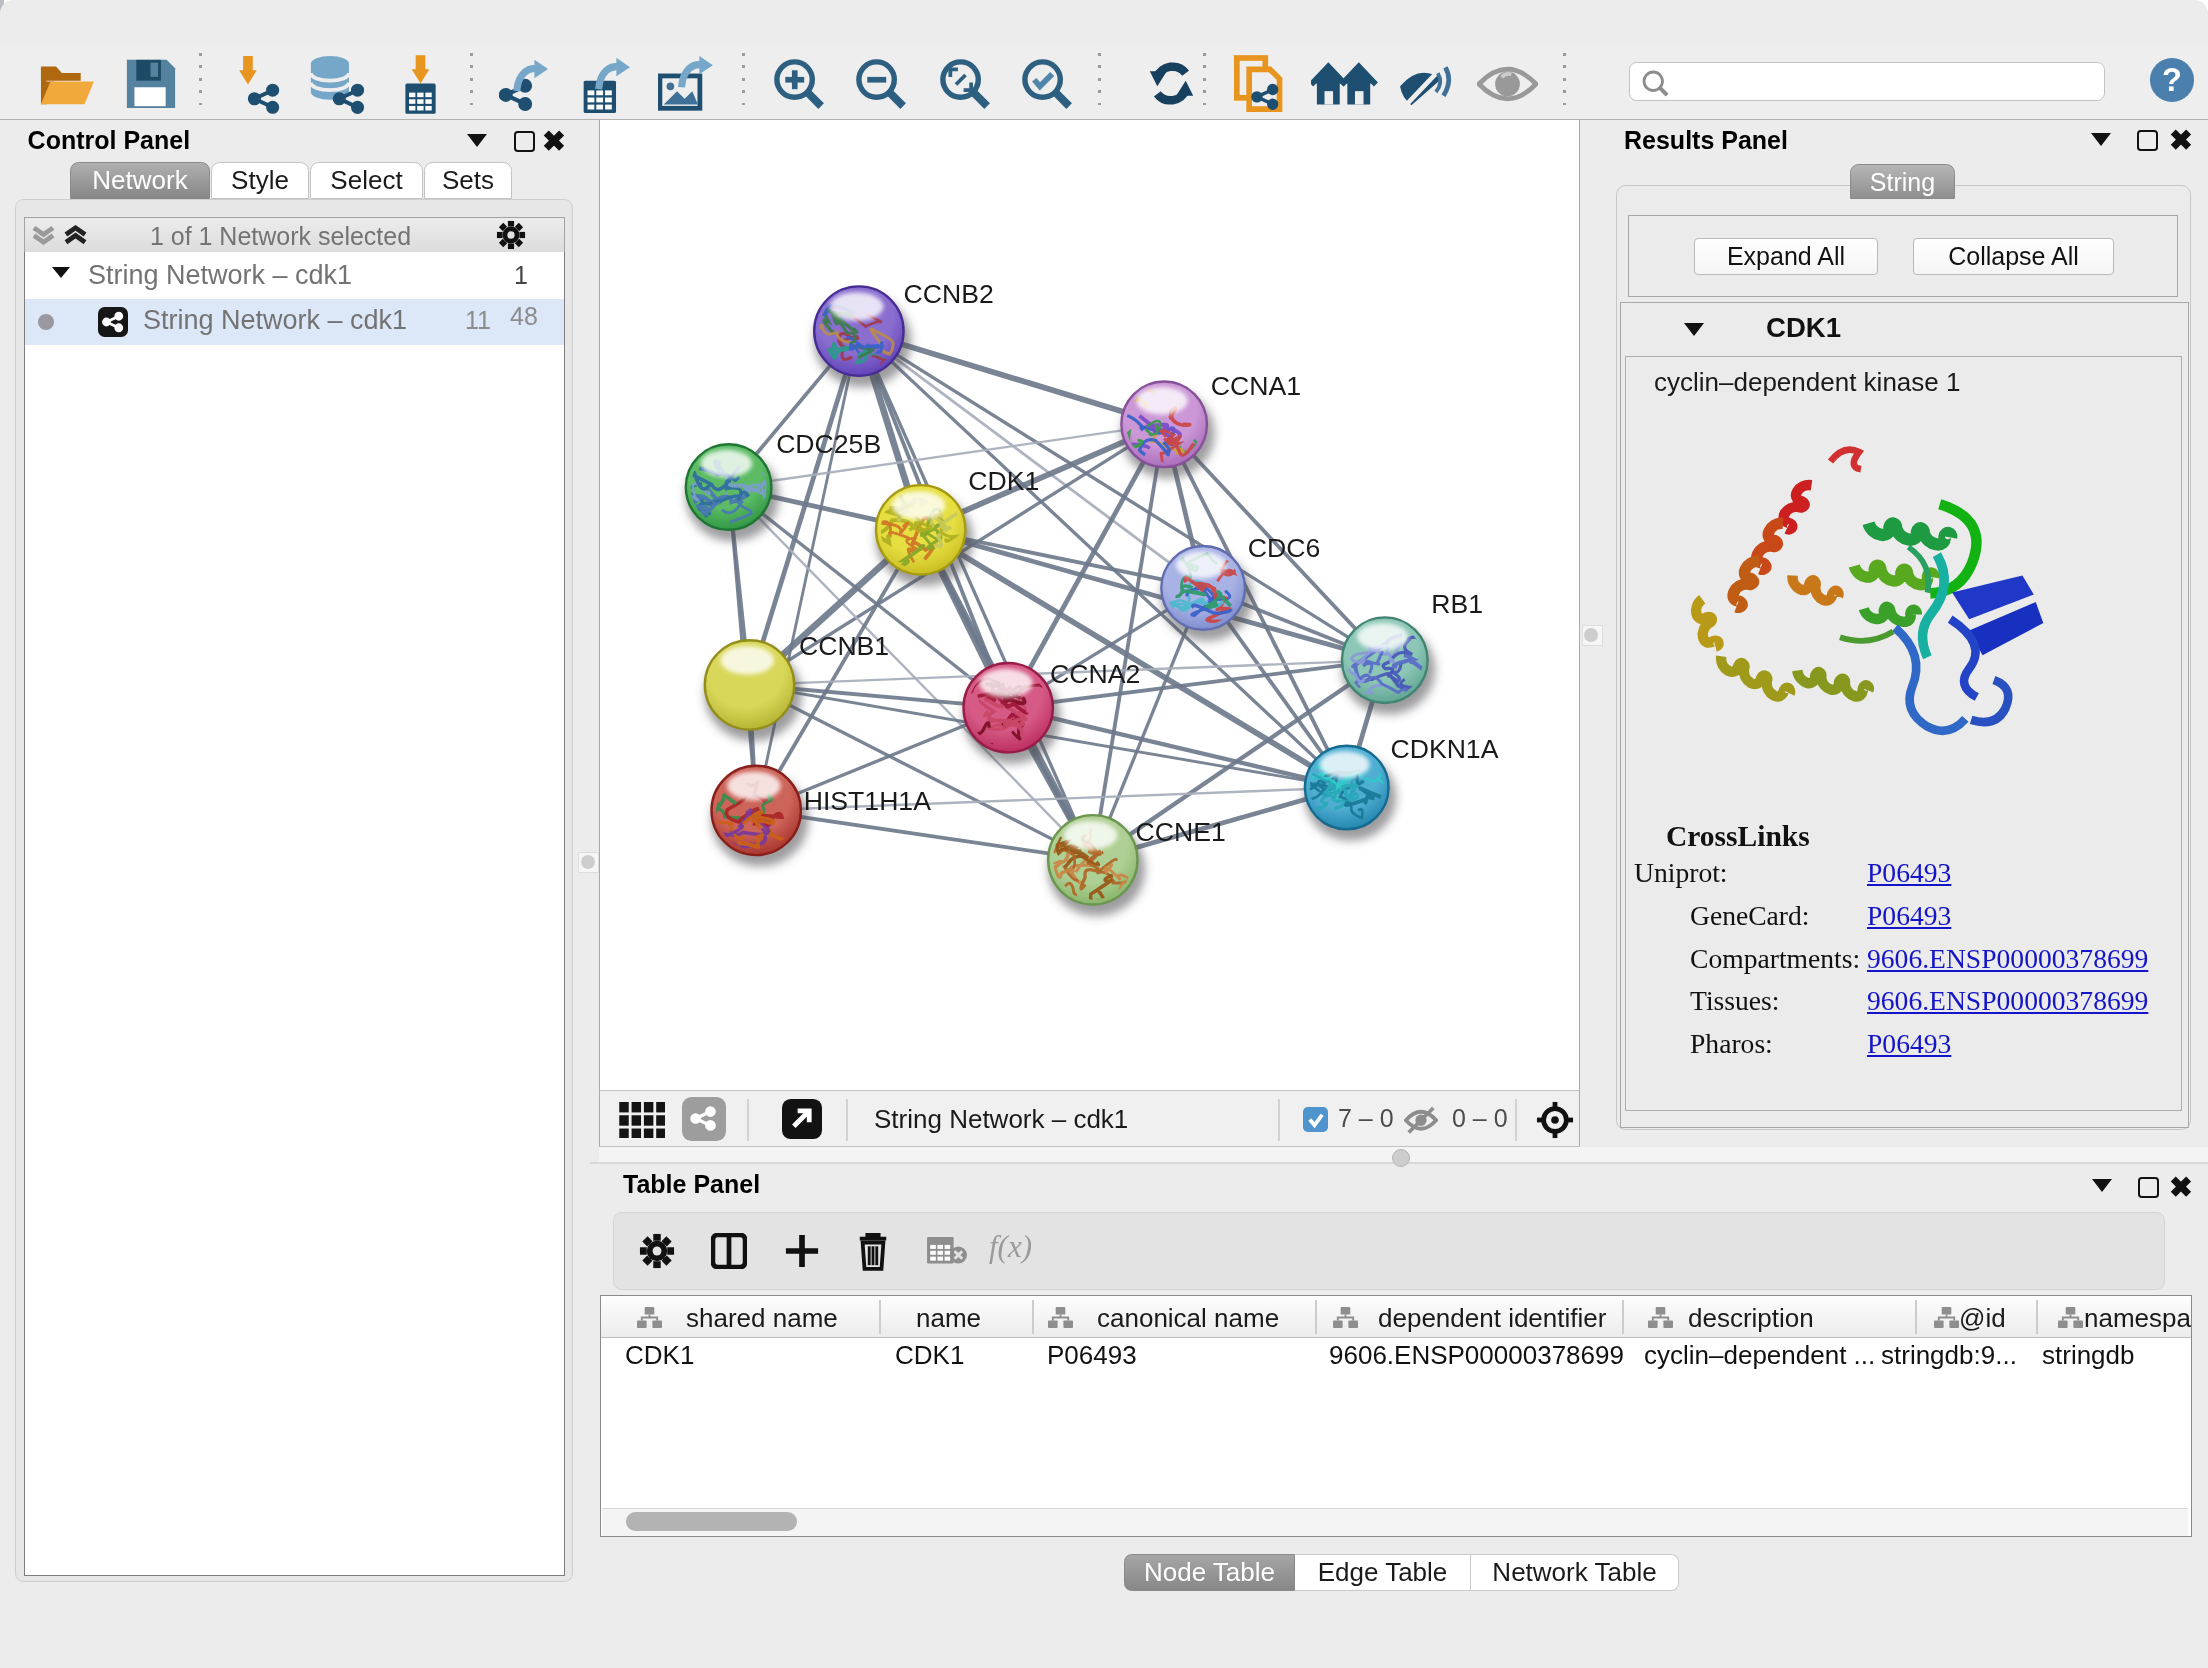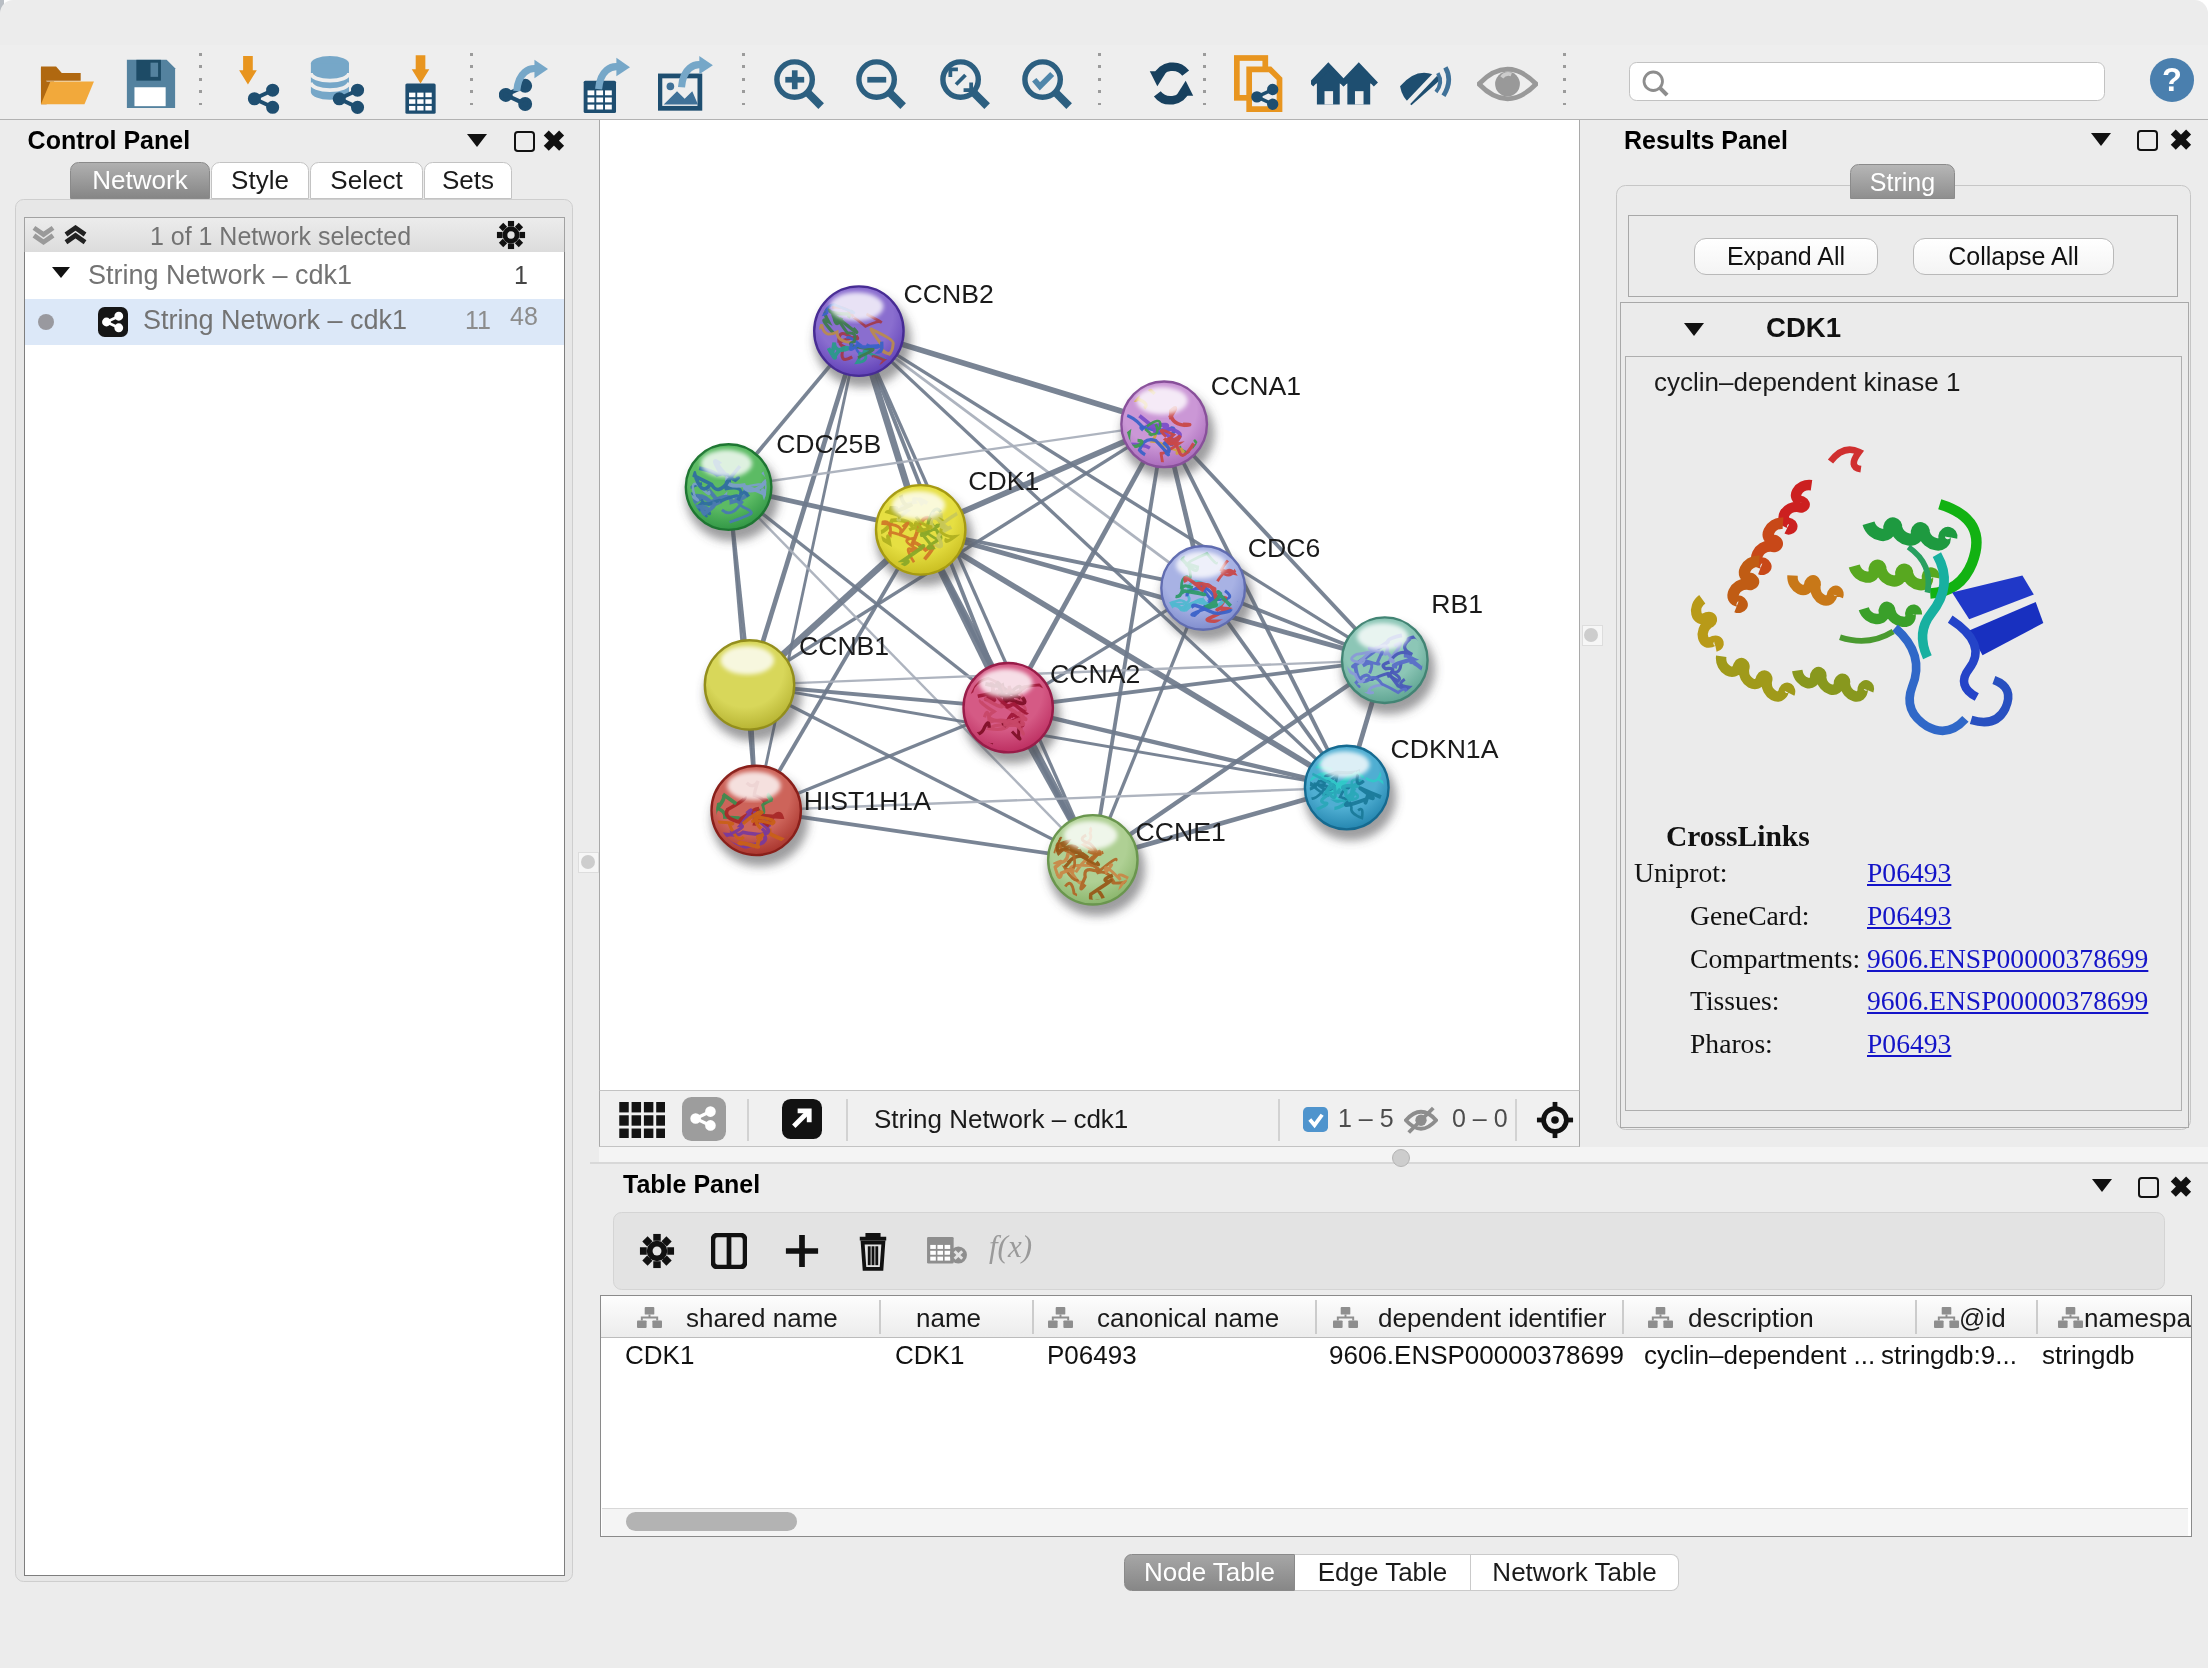--- a/index.html
+++ b/index.html
@@ -45,21 +45,21 @@
      border:1px solid #c3c3c3;border-left:1px solid #a9a9a9;border-right:1px solid #a9a9a9;box-sizing:border-box;}
   .nb-sep{top:7.6px;height:42px;width:1.9px;background:#d2d2d2;}
   
   .rp-stringtab{left:1850px;top:164px;width:105px;height:35px;border-radius:8.6px 8.6px 0 0;
      background:linear-gradient(#b6b6b6,#8f8f8f);border:1px solid #8b8b8b;color:#fff;
      font-size:25px;text-align:center;line-height:34px;box-sizing:border-box;}
   .rp-pane{left:1616px;top:185px;width:575px;height:945px;background:#ebebeb;
      border:1.9px solid #c6c6c6;border-radius:9.5px;box-sizing:border-box;}
   .rp-expbox{left:1628px;top:215px;width:550px;height:82px;background:#ebebeb;
      border:1.9px solid #a8a8a8;box-sizing:border-box;}
-  .btn{background:linear-gradient(#ffffff,#f4f4f4);border:1.4px solid #b9b9b9;border-radius:12px;
+  .btn{background:linear-gradient(#ffffff,#f4f4f4);border:1.4px solid #b9b9b9;border-radius:4px;
      font-size:25px;color:#111;text-align:center;box-sizing:border-box;}
   .rp-cdkbox{left:1620px;top:302px;width:569px;height:826px;background:#ebebeb;
      border:1.9px solid #a8a8a8;box-sizing:border-box;}
   .rp-inner{left:1625px;top:356px;width:557px;height:755px;background:#ebebeb;
      border:1px solid #aeaeae;box-sizing:border-box;}
   .serif{font-family:"Liberation Serif",serif;}
   .xlink{color:#1414c8;text-decoration:underline;}
   
   .tp-toolbox{left:613px;top:1212px;width:1552px;height:78px;background:#e3e3e3;
      border:1px solid #d4d4d4;border-radius:8.6px;box-sizing:border-box;}
@@ -713,21 +713,21 @@
           <path d="M10 6 h12 v12"></path>
         </g>
       </svg>
       <div class="abs nb-sep" style="left:246px"></div>
       <div class="abs" style="left:274px;top:13.3px;font-size:26px;color:#1a1a1a">String Network – cdk1</div>
       <div class="abs nb-sep" style="left:678px"></div>
       <div class="abs" style="left:703px;top:16px;width:25px;height:25px;border-radius:4.8px;background:#4f94cd"></div>
       <svg class="abs" style="left:706px;top:19px" width="19" height="19" viewBox="0 0 20 20">
         <path d="M4 10 l5 6 l8 -11" stroke="#fff" stroke-width="4" fill="none"></path>
       </svg>
-      <div class="abs" style="left:738px;top:13.3px;font-size:25px;color:#4c4c4c">1 – 5</div>
+      <div class="abs" style="left:738px;top:13.3px;font-size:25px;color:#4c4c4c">7 – 0</div>
       <svg class="abs" style="left:804px;top:15px" width="34" height="28.5" viewBox="0 0 36 30">
         <path d="M2 15 Q18 -3 34 15 Q18 33 2 15 Z" stroke="#8d8d8d" stroke-width="4" fill="none"></path>
         <circle cx="18" cy="15" r="6" fill="#8d8d8d"></circle>
         <line x1="31" y1="2" x2="5" y2="28" stroke="#8d8d8d" stroke-width="4"></line>
       </svg>
       <div class="abs" style="left:852px;top:13.3px;font-size:25px;color:#4c4c4c">0 – 0</div>
       <div class="abs nb-sep" style="left:915px"></div>
       <svg class="abs" style="left:936px;top:9.5px" width="38" height="38" viewBox="0 0 40 40">
         <circle cx="20" cy="20" r="12" stroke="#111" stroke-width="5" fill="none"></circle>
         <g stroke="#111" stroke-width="5">

